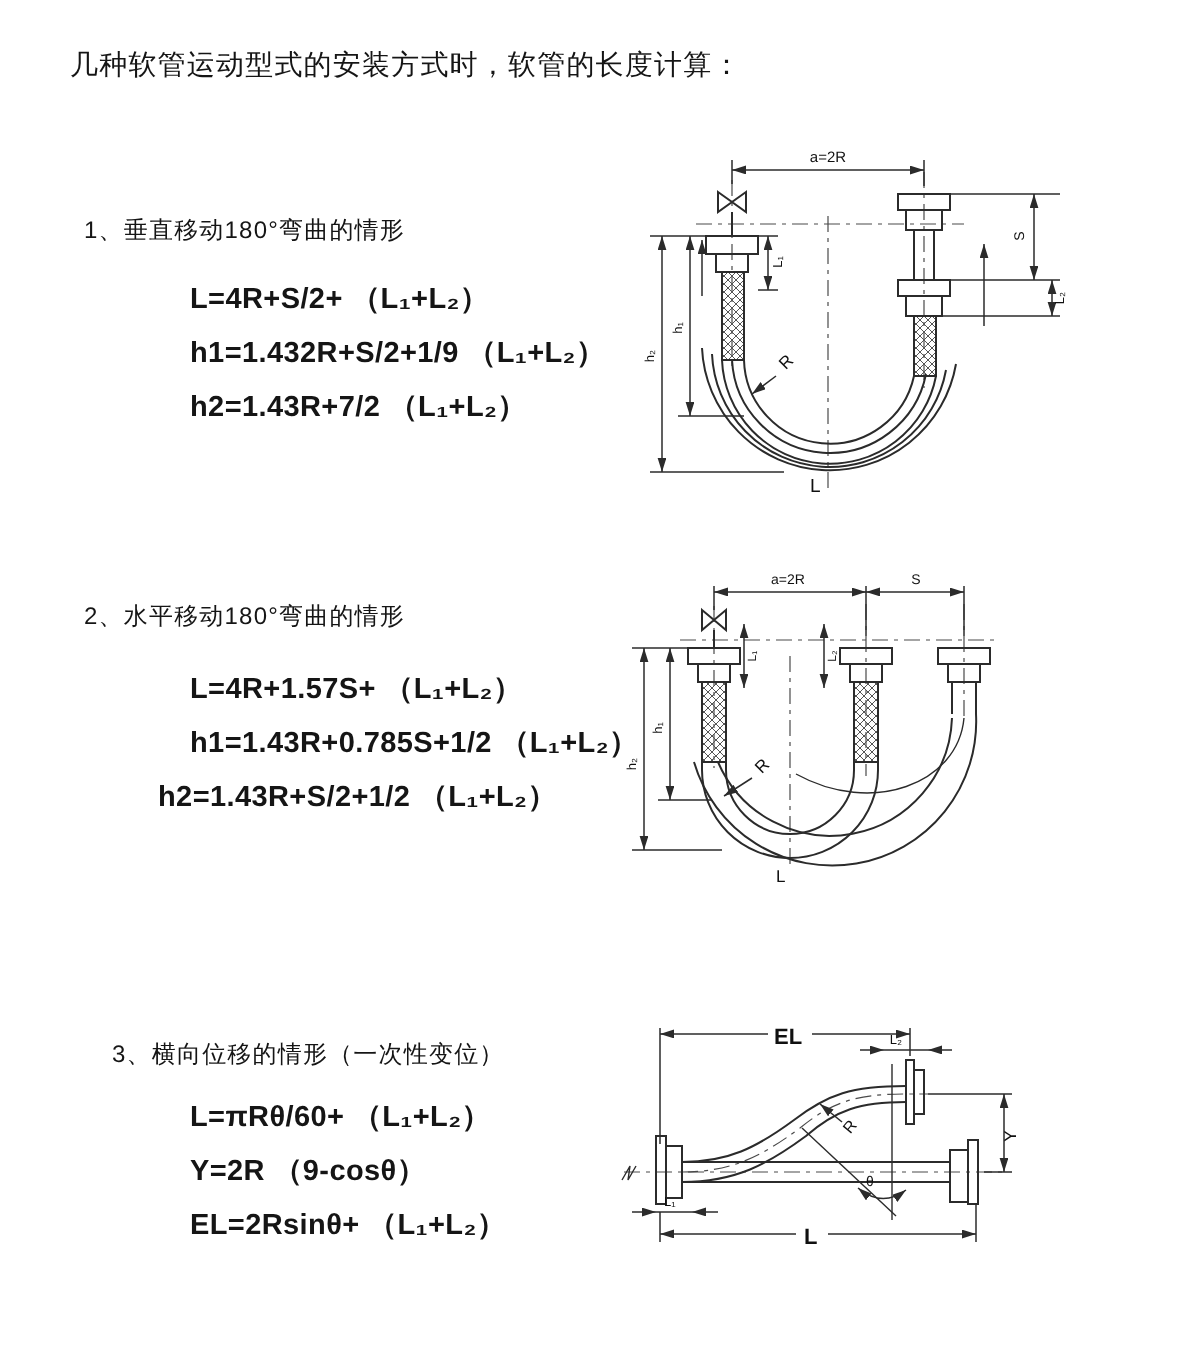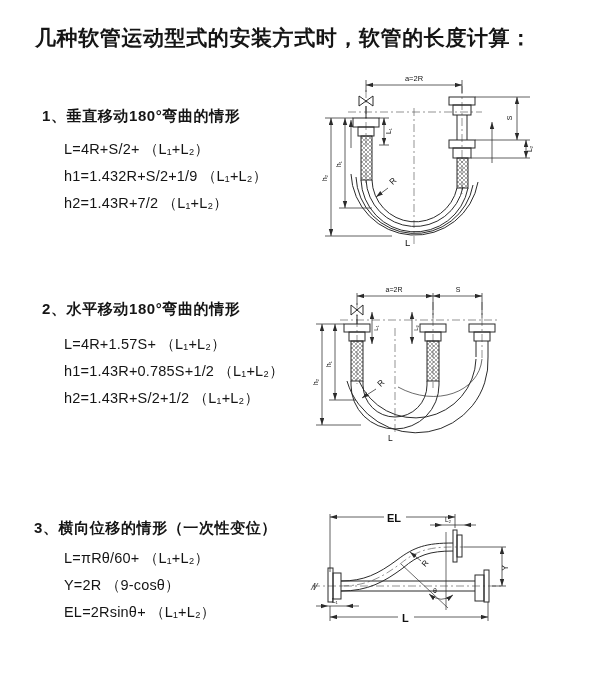--- a/index.html
+++ b/index.html
@@ -3,45 +3,45 @@
 <meta charset="utf-8">
 <style>
   html,body{margin:0;padding:0;}
   body{
     width:600px;height:675px;position:relative;overflow:hidden;
     background:#ffffff;color:#151515;
     font-family:"Liberation Sans","DejaVu Sans",sans-serif;
     border-right:2px solid #ededed;
   }
   .abs{position:absolute;}
-  .title{font-size:21px;font-weight:700;letter-spacing:.6px;white-space:nowrap;}
-  .head{font-size:15px;font-weight:700;letter-spacing:.6px;white-space:nowrap;}
-  .formula{font-size:14.5px;font-weight:400;letter-spacing:.2px;white-space:nowrap;}
+  .title{font-size:14px;font-weight:400;letter-spacing:.6px;white-space:nowrap;}
+  .head{font-size:12px;font-weight:400;letter-spacing:.6px;white-space:nowrap;}
+  .formula{font-size:14.5px;font-weight:700;letter-spacing:.2px;white-space:nowrap;margin-left:31px;}
   svg text{font-family:"Liberation Sans","DejaVu Sans",sans-serif;fill:#101010;}
   .ln{fill:none;stroke:#2b2b2b;stroke-width:1;}
   .tn{fill:none;stroke:#2b2b2b;stroke-width:.7;}
   .dim{fill:none;stroke:#2b2b2b;stroke-width:.75;}
   .cl{fill:none;stroke:#4a4a4a;stroke-width:.6;stroke-dasharray:8 3 2 3;}
 </style>
 </head>
 <body>
 
 <div class="abs title" style="left:35px;top:24px">几种软管运动型式的安装方式时，软管的长度计算：</div>
 
 <div class="abs head" style="left:42px;top:107px">1、垂直移动180°弯曲的情形</div>
 <div class="abs formula" style="left:64px;top:140px">L=4R+S/2+ （L₁+L₂）</div>
 <div class="abs formula" style="left:64px;top:167px">h1=1.432R+S/2+1/9 （L₁+L₂）</div>
 <div class="abs formula" style="left:64px;top:194px">h2=1.43R+7/2 （L₁+L₂）</div>
 
 <div class="abs head" style="left:42px;top:300px">2、水平移动180°弯曲的情形</div>
 <div class="abs formula" style="left:64px;top:335px">L=4R+1.57S+ （L₁+L₂）</div>
 <div class="abs formula" style="left:64px;top:362px">h1=1.43R+0.785S+1/2 （L₁+L₂）</div>
-<div class="abs formula" style="left:64px;top:389px">h2=1.43R+S/2+1/2 （L₁+L₂）</div>
-
-<div class="abs head" style="left:34px;top:519px">3、横向位移的情形（一次性变位）</div>
+<div class="abs formula" style="left:48px;top:389px">h2=1.43R+S/2+1/2 （L₁+L₂）</div>
+
+<div class="abs head" style="left:56px;top:519px">3、横向位移的情形（一次性变位）</div>
 <div class="abs formula" style="left:64px;top:549px">L=πRθ/60+ （L₁+L₂）</div>
 <div class="abs formula" style="left:64px;top:576px">Y=2R （9-cosθ）</div>
 <div class="abs formula" style="left:64px;top:603px">EL=2Rsinθ+ （L₁+L₂）</div>
 
 <svg class="abs" style="left:312px;top:68px" width="280" height="190" viewBox="0 0 280 190">
   <defs>
     <marker id="ah" orient="auto-start-reverse" markerUnits="userSpaceOnUse" markerWidth="8" markerHeight="5" refX="7" refY="2.2">
       <path d="M0,0 L7,2.2 L0,4.4 Z" fill="#2b2b2b"></path>
     </marker>
     <pattern id="hz" width="4" height="4" patternUnits="userSpaceOnUse">

